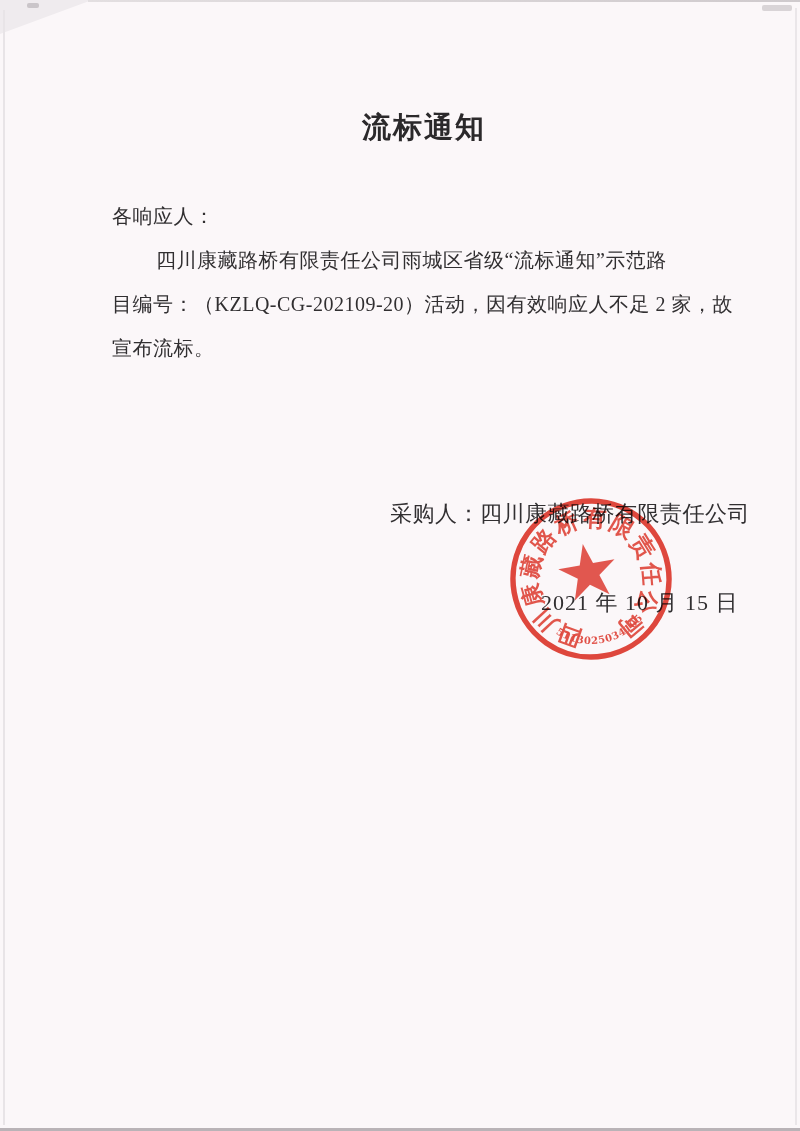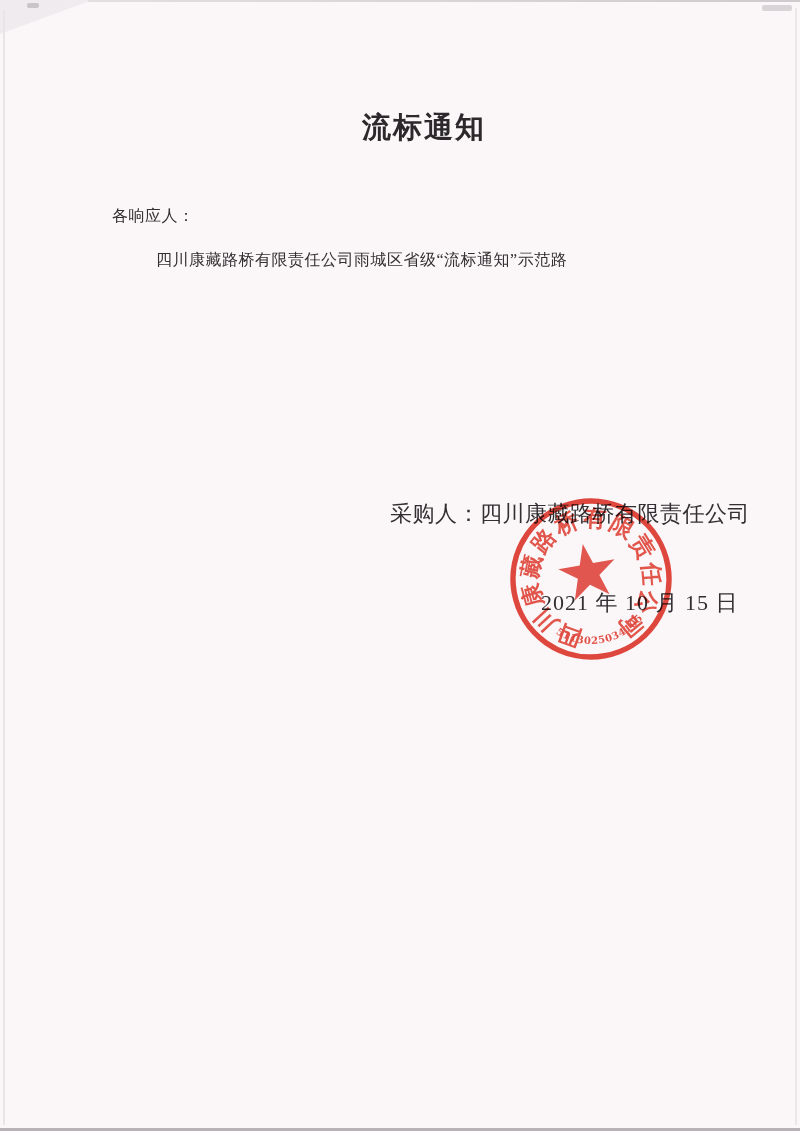--- a/index.html
+++ b/index.html
@@ -53,21 +53,21 @@
     text-align: center;
     font-size: 29px;
     font-weight: 700;
     letter-spacing: 2px;
     color: #2b292b;
   }
 
   .body-text {
     position: absolute;
     top: 194px; left: 112px; width: 632px;
-    font-size: 16px;
+    font-size: 20px;
     line-height: 44px;
     letter-spacing: 0.5px;
     color: #312f31;
   }
   .body-line { height: 44px; white-space: nowrap; }
   .body-line.indent { text-indent: 44px; }
 
   .signature-line {
     position: absolute;
     top: 499px; left: 390px;
@@ -112,20 +112,22 @@
   <div class="edge-left"></div>
   <div class="edge-right"></div>
   <div class="speck-a"></div>
   <div class="speck-b"></div>
 
   <div class="doc-title">流标通知</div>
 
   <div class="body-text">
     <div class="body-line">各响应人：</div>
     <div class="body-line indent">四川康藏路桥有限责任公司雨城区省级“流标通知”示范路</div>
+    <div class="body-line">目编号：（KZLQ-CG-202109-20）活动，因有效响应人不足 2 家，故</div>
+    <div class="body-line">宣布流标。</div>
   </div>
 
   <div class="signature-line">采购人：四川康藏路桥有限责任公司</div>
   <div class="date-line">2021 年 10 月 15 日</div>
 
   <svg class="seal-stamp" viewBox="0 0 190 190">
     <g id="seal-group" transform="rotate(-10 95 95)">
       <circle id="seal-ring" cx="95" cy="95" r="78" fill="none" stroke-width="5.5" stroke="#e0392d"></circle>
       <polygon id="seal-star" points="0,-30 6.76,-9.3 28.53,-9.27 10.94,3.55 17.63,24.27 0,11.5 -17.63,24.27 -10.94,3.55 -28.53,-9.27 -6.76,-9.3" transform="translate(93 89)" fill="#e0392d" fill-opacity="0.9"></polygon>
       <g id="seal-company-arc">

